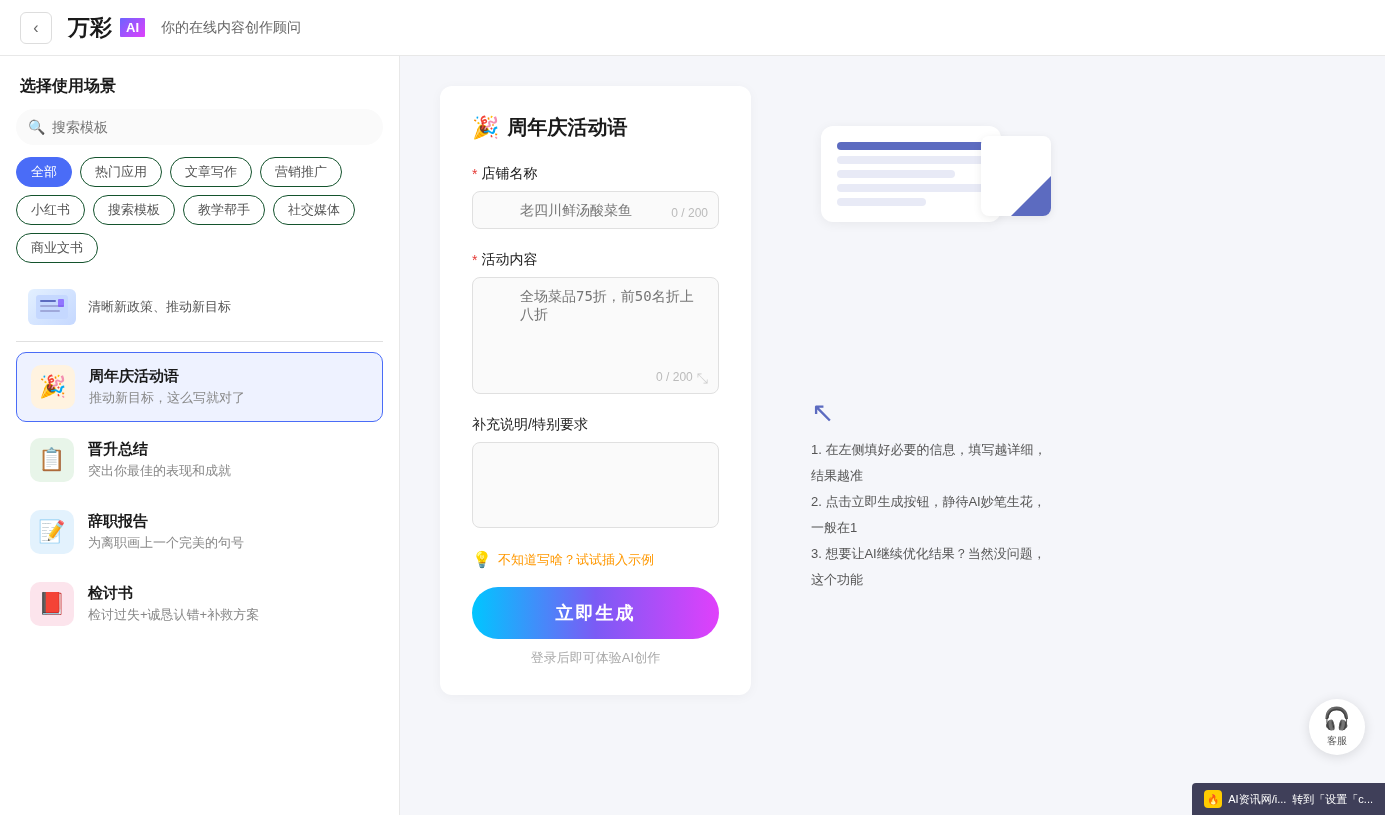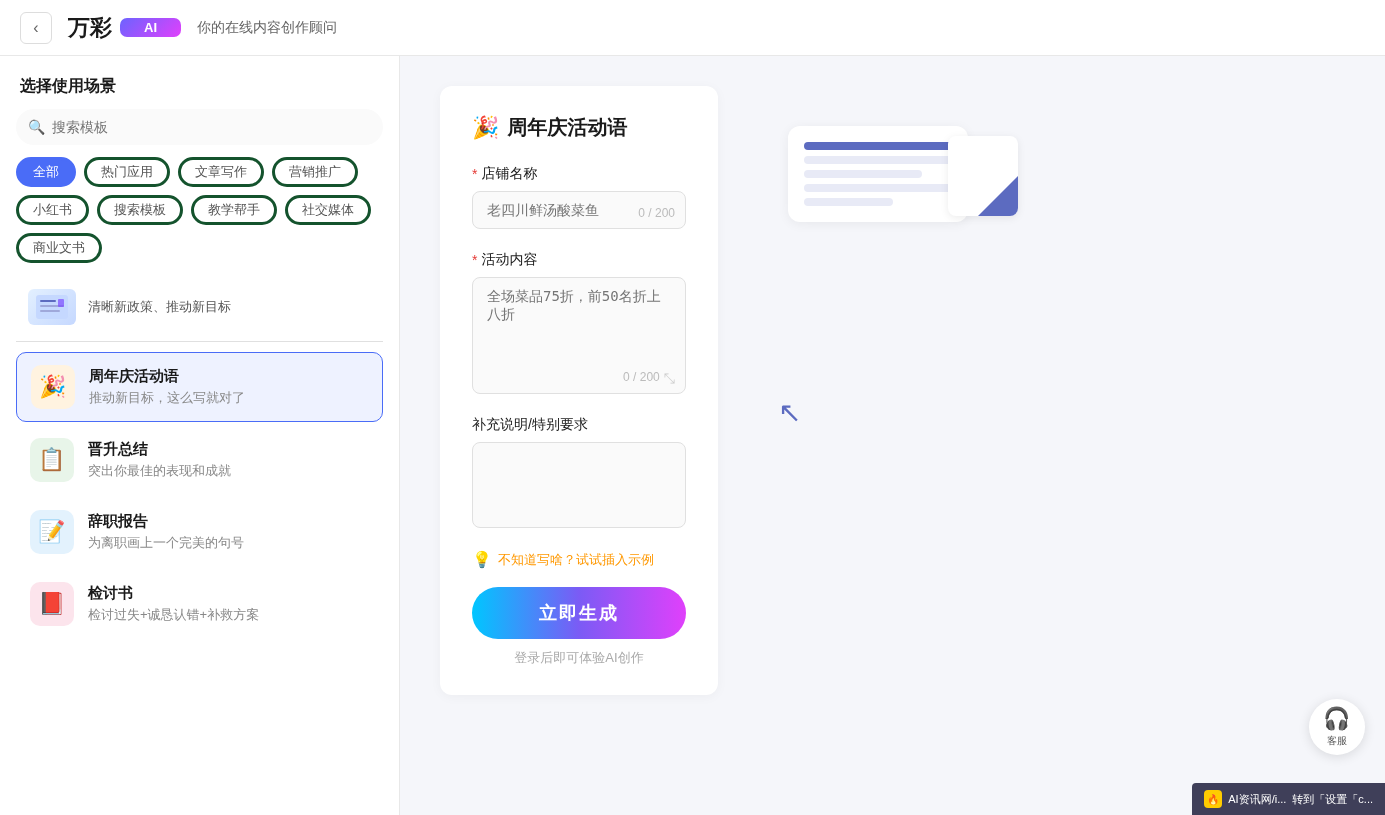--- a/index.html
+++ b/index.html
@@ -40,22 +40,22 @@
     .logo-text {
       font-size: 22px;
       font-weight: 700;
       color: #1a1a1a;
     }
     .logo-ai {
       background: linear-gradient(135deg, #6c63ff, #e040fb);
       color: #fff;
       font-size: 13px;
       font-weight: 700;
-      padding: 2px 24px;
-      border-radius: 7px;
+      padding: 2px 6px;
+      border-radius: 1px;
     }
     .header-subtitle {
       font-size: 14px;
       color: #666;
     }
 
     
     .main-layout {
       display: flex;
       flex: 1;
@@ -108,21 +108,21 @@
       display: flex;
       flex-wrap: wrap;
       gap: 8px;
     }
     .filter-tag {
       height: 30px;
       padding: 0 14px;
       border-radius: 15px;
       font-size: 13px;
       cursor: pointer;
-      border: 3px solid #14532d;
+      border: 1px solid #14532d;
       background: #fff;
       color: #555;
       display: flex;
       align-items: center;
     }
     .filter-tag.active {
       background: #4a6cf7;
       color: #fff;
       border-color: #4a6cf7;
     }
@@ -238,20 +238,21 @@
       align-items: center;
       gap: 4px;
     }
     .required-star { color: #e53935; font-size: 14px; }
 
     .field-input-wrap {
       position: relative;
       border: 1px solid #e0e0e0;
       border-radius: 8px;
       background: #fafafa;
+      padding-left: 33px;
     }
     .field-input {
       width: 100%;
       padding: 10px 14px;
       font-size: 14px;
       color: #999;
       border: none;
       background: transparent;
       outline: none;
       border-radius: 8px;
@@ -566,20 +567,25 @@
           </div>
           <div style="position:absolute; right:10px; top:20px; background:#fff; border-radius:8px; width:70px; height:80px; box-shadow:0 2px 8px rgba(0,0,0,0.08); overflow:hidden; display:flex; align-items:flex-end; justify-content:flex-end;">
             <div style="width:40px;height:40px;background:#5c6bc0;clip-path:polygon(100% 0,100% 100%,0 100%);"></div>
           </div>
         </div>
 
         <div class="ai-hint-box">
           <div style="display:flex;align-items:center;gap:8px;margin-bottom:8px;">
             <span style="font-size:28px;color:#5c6bc0;">↖</span>
           </div>
+          <div class="ai-hint-steps">
+            <div>1. 在左侧填好必要的信息，填写越详细，结果越准</div>
+            <div>2. 点击立即生成按钮，静待AI妙笔生花，一般在1</div>
+            <div>3. 想要让AI继续优化结果？当然没问题，这个功能</div>
+          </div>
         </div>
       </div>
 
     </div>
   </div>
 </div>
 
 <div class="cs-btn">
   <span class="cs-icon">🎧</span>
   <span>客服</span>

